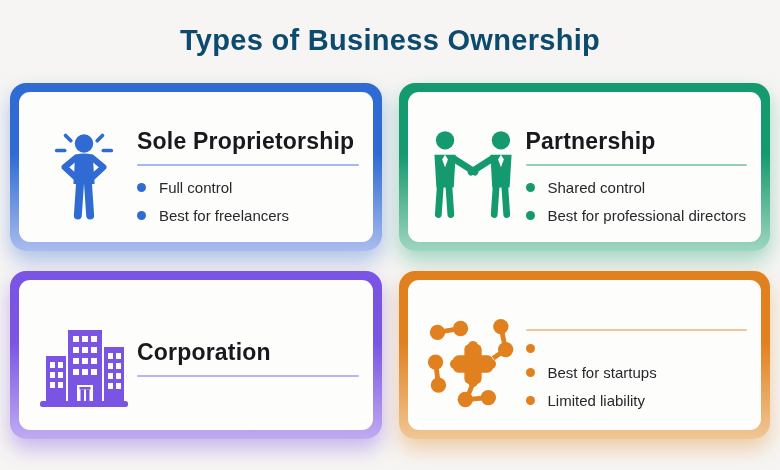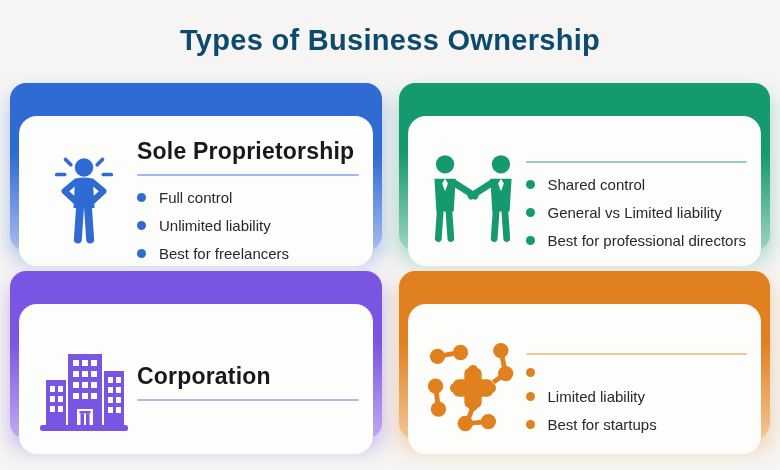--- a/index.html
+++ b/index.html
@@ -32,27 +32,26 @@
   .card {
     height: 168px;
     box-sizing: border-box;
     border-radius: 16px;
     padding: 9px;
     background: linear-gradient(180deg, var(--accent) 0%, var(--accent) 42%, var(--accent-light) 100%);
     box-shadow: 0 10px 20px var(--glow);
   }
   .card-inner {
     background: #fdfdfb;
-    border-radius: 18px;
+    border-radius: 11px;
     height: 100%;
     box-sizing: border-box;
     display: flex;
     align-items: center;
     padding: 24px 10px 6px 12px;
-    margin-top: 24px;
   }
   .icon-col {
     flex: 0 0 106px;
     width: 106px;
     display: flex;
     align-items: center;
     justify-content: center;
     color: var(--accent);
   }
   .icon-col svg { display: block; }
@@ -123,24 +122,20 @@
             </g>
           </svg>
         </div>
         <div class="content-col">
           <h2 class="card-title">Sole Proprietorship</h2>
           <div class="divider"></div>
           <ul class="bullets">
             <li class="bullet">
               <span class="dot"></span>
               <span class="bullet-text">Full control</span>
-            </li>
-            <li class="bullet">
-              <span class="dot"></span>
-              <span class="bullet-text">Unlimited liability</span>
             </li>
             <li class="bullet">
               <span class="dot"></span>
               <span class="bullet-text">Best for freelancers</span>
             </li>
           </ul>
         </div>
       </div>
     </section>
 
@@ -158,29 +153,26 @@
               <path d="M79 61 L77 90"></path>
                 <path d="M88 61 L90 90"></path>
               <path d="M35 32 L57 46"></path>
                 <path d="M75 32 L53 46"></path>
             </g>
             <path d="M26 28 L29 33 L26 41 L23 33 Z" fill="#fdfdfb"></path>
             <path d="M84 28 L87 33 L84 41 L81 33 Z" fill="#fdfdfb"></path>
           </svg>
         </div>
         <div class="content-col">
+          <h2 class="card-title">Partnership</h2>
           <div class="divider"></div>
           <ul class="bullets">
             <li class="bullet">
               <span class="dot"></span>
               <span class="bullet-text">Shared control</span>
-            </li>
-            <li class="bullet">
-              <span class="dot"></span>
-              <span class="bullet-text">General vs Limited liability</span>
             </li>
             <li class="bullet">
               <span class="dot"></span>
               <span class="bullet-text">Best for professional directors</span>
             </li>
           </ul>
         </div>
       </div>
     </section>
 
@@ -269,25 +261,25 @@
           </svg>
         </div>
         <div class="content-col">
           <div class="divider"></div>
           <ul class="bullets">
             <li class="bullet">
               <span class="dot"></span>
             </li>
             <li class="bullet">
               <span class="dot"></span>
+              <span class="bullet-text">Best for startups</span>
+            </li>
+            <li class="bullet">
+              <span class="dot"></span>
               <span class="bullet-text">Limited liability</span>
-            </li>
-            <li class="bullet">
-              <span class="dot"></span>
-              <span class="bullet-text">Best for startups</span>
             </li>
           </ul>
         </div>
       </div>
     </section>
 
   </div>
 </div>
 
 </body></html>

